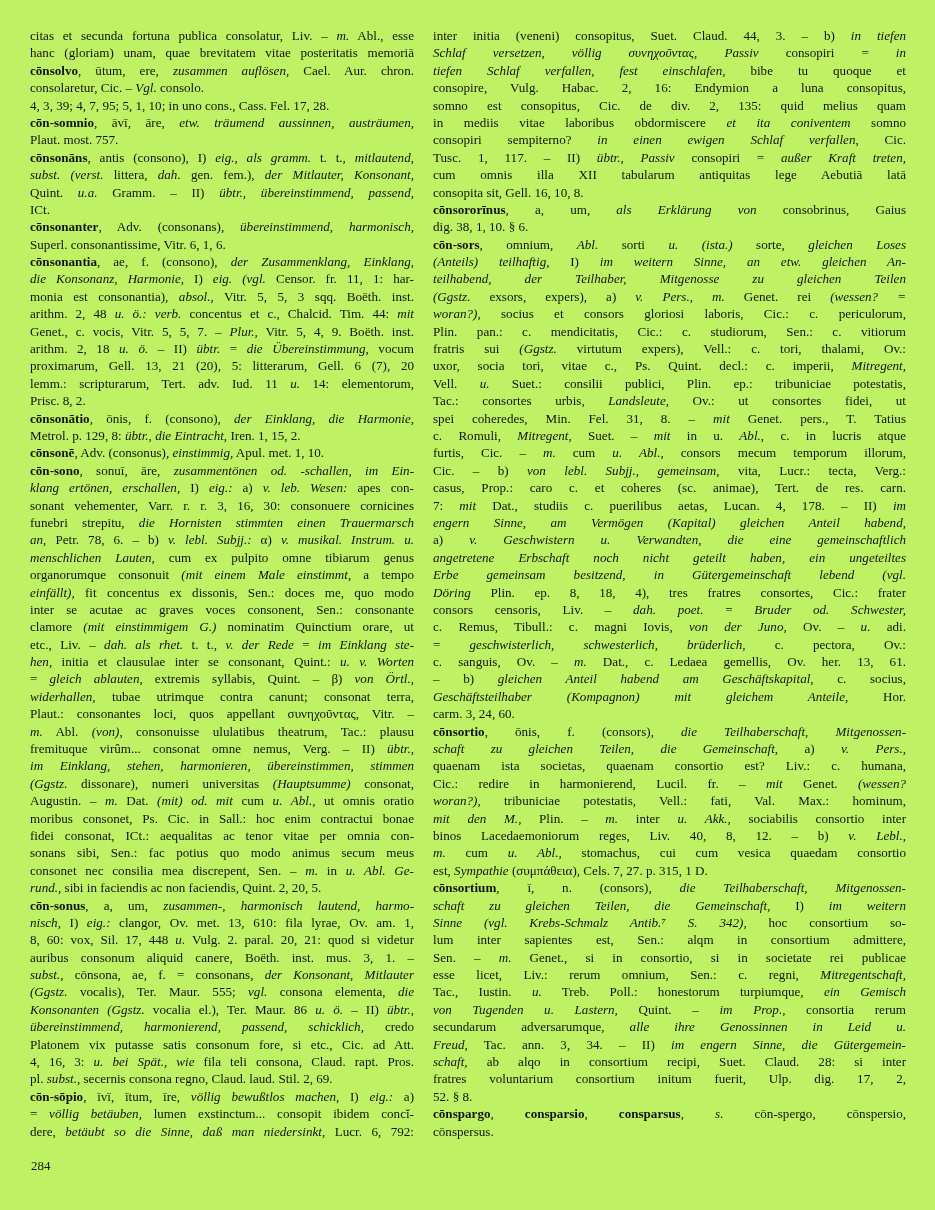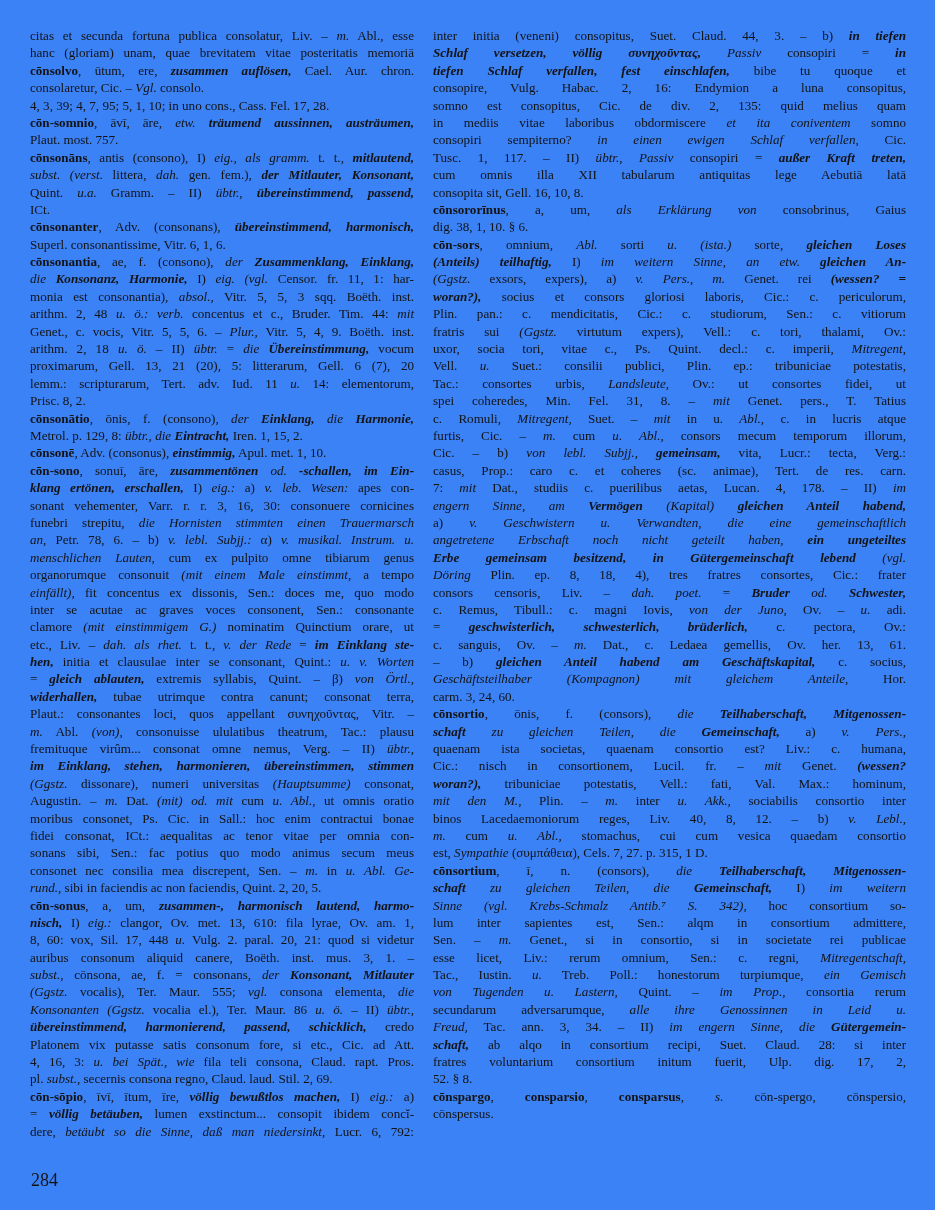--- a/index.html
+++ b/index.html
@@ -6,44 +6,43 @@
   body {
     width: 935px; height: 1210px;
     background: #ffffff;
     font-family: "Liberation Serif", "DejaVu Serif", serif;
     color: #131313;
     overflow: hidden;
   }
   .page {
     position: absolute; left: 0; top: 0;
     width: 935px; height: 1210px;
-    background: #3b82f6;
+    background: #bef264;
   }
   .col {
     position: absolute; top: 27px;
     font-size: 13.1px;
     line-height: 17.4px;
   }
   #col-left  { left: 30px;  width: 384px; }
   #col-right { left: 433px; width: 473px; }
   .ln {
     height: 17.4px;
     text-align: justify;
     text-align-last: justify;
     overflow: visible;
   }
   .ln.end { text-align-last: left; }
   .n  { font-style: normal; font-weight: normal; }
   .i  { font-style: italic; font-weight: normal; }
   .b  { font-style: normal; font-weight: bold; }
-  .bi { font-style: italic; font-weight: bold; }
+  .bi { font-style: italic; font-weight: normal; }
   .pageno {
     position: absolute; left: 31px; top: 1158px;
-    font-size: 18px;
-    margin-top: 12px;
+    font-size: 13px;
   }
 </style>
 </head>
 <body>
 
 <div class="page">
   <div class="col" id="col-left">
       <div class="ln"><span class="n">citas et secunda fortuna publica consolatur, Liv. – </span><span class="i">m.</span><span class="n"> Abl., esse</span></div>
       <div class="ln"><span class="n">hanc (gloriam) unam, quae brevitatem vitae posteritatis memoriā</span></div>
       <div class="ln"><span class="b">cōnsolvo</span><span class="n">, ūtum, ere, </span><span class="bi">zusammen auflösen,</span><span class="n"> Cael. Aur. chron.</span></div>
@@ -53,22 +52,22 @@
       <div class="ln end"><span class="n">Plaut. most. 757.</span></div>
       <div class="ln"><span class="b">cōnsonāns</span><span class="n">, antis (consono), I) </span><span class="i">eig., als gramm.</span><span class="n"> t. t., </span><span class="bi">mitlautend,</span></div>
       <div class="ln"><span class="i">subst. (verst.</span><span class="n"> littera, </span><span class="i">dah.</span><span class="n"> gen. fem.), </span><span class="bi">der Mitlauter, Konsonant,</span></div>
       <div class="ln"><span class="n">Quint. </span><span class="i">u.a.</span><span class="n"> Gramm. – II) </span><span class="i">übtr., </span><span class="bi">übereinstimmend, passend,</span></div>
       <div class="ln end"><span class="n">ICt.</span></div>
       <div class="ln"><span class="b">cōnsonanter</span><span class="n">, Adv. (consonans), </span><span class="bi">übereinstimmend, harmonisch,</span></div>
       <div class="ln end"><span class="n">Superl. consonantissime, Vitr. 6, 1, 6.</span></div>
       <div class="ln"><span class="b">cōnsonantia</span><span class="n">, ae, f. (consono), </span><span class="i">der </span><span class="bi">Zusammenklang, Einklang,</span></div>
       <div class="ln"><span class="i">die </span><span class="bi">Konsonanz, Harmonie,</span><span class="n"> I) </span><span class="i">eig. (vgl.</span><span class="n"> Censor. fr. 11, 1: har-</span></div>
       <div class="ln"><span class="n">monia est consonantia), </span><span class="i">absol.,</span><span class="n"> Vitr. 5, 5, 3 sqq. Boëth. inst.</span></div>
-      <div class="ln"><span class="n">arithm. 2, 48 </span><span class="i">u. ö.: verb.</span><span class="n"> concentus et c., Bruder. Tim. 44: </span><span class="i">mit</span></div>
-      <div class="ln"><span class="n">Genet., c. vocis, Vitr. 5, 5, 6. – </span><span class="i">Plur.,</span><span class="n"> Vitr. 5, 4, 9. Boëth. inst.</span></div>
+      <div class="ln"><span class="n">arithm. 2, 48 </span><span class="i">u. ö.: verb.</span><span class="n"> concentus et c., Chalcid. Tim. 44: </span><span class="i">mit</span></div>
+      <div class="ln"><span class="n">Genet., c. vocis, Vitr. 5, 5, 7. – </span><span class="i">Plur.,</span><span class="n"> Vitr. 5, 4, 9. Boëth. inst.</span></div>
       <div class="ln"><span class="n">arithm. 2, 18 </span><span class="i">u. ö.</span><span class="n"> – II) </span><span class="i">übtr.</span><span class="n"> = </span><span class="i">die </span><span class="bi">Übereinstimmung,</span><span class="n"> vocum</span></div>
       <div class="ln"><span class="n">proximarum, Gell. 13, 21 (20), 5: litterarum, Gell. 6 (7), 20</span></div>
       <div class="ln"><span class="n">lemm.: scripturarum, Tert. adv. Iud. 11 </span><span class="i">u.</span><span class="n"> 14: elementorum,</span></div>
       <div class="ln end"><span class="n">Prisc. 8, 2.</span></div>
       <div class="ln"><span class="b">cōnsonātio</span><span class="n">, ōnis, f. (consono), </span><span class="i">der </span><span class="bi">Einklang,</span><span class="i"> die </span><span class="bi">Harmonie,</span></div>
       <div class="ln end"><span class="n">Metrol. p. 129, 8: </span><span class="i">übtr., die </span><span class="bi">Eintracht,</span><span class="n"> Iren. 1, 15, 2.</span></div>
       <div class="ln end"><span class="b">cōnsonē</span><span class="n">, Adv. (consonus), </span><span class="bi">einstimmig,</span><span class="n"> Apul. met. 1, 10.</span></div>
       <div class="ln"><span class="b">cōn-sono</span><span class="n">, sonuī, āre, </span><span class="bi">zusammentönen </span><span class="i">od.</span><span class="bi"> -schallen, im Ein-</span></div>
       <div class="ln"><span class="bi">klang ertönen, erschallen,</span><span class="n"> I) </span><span class="i">eig.:</span><span class="n"> a) </span><span class="i">v. leb. Wesen:</span><span class="n"> apes con-</span></div>
       <div class="ln"><span class="n">sonant vehementer, Varr. r. r. 3, 16, 30: consonuere cornicines</span></div>
@@ -117,20 +116,21 @@
       <div class="ln"><span class="n">somno est consopitus, Cic. de div. 2, 135: quid melius quam</span></div>
       <div class="ln"><span class="n">in mediis vitae laboribus obdormiscere </span><span class="i">et ita coniventem</span><span class="n"> somno</span></div>
       <div class="ln"><span class="n">consopiri sempiterno? </span><span class="i">in einen ewigen Schlaf verfallen,</span><span class="n"> Cic.</span></div>
       <div class="ln"><span class="n">Tusc. 1, 117. – II) </span><span class="i">übtr., Passiv</span><span class="n"> consopiri = </span><span class="bi">außer Kraft treten,</span></div>
       <div class="ln"><span class="n">cum omnis illa XII tabularum antiquitas lege Aebutiā latā</span></div>
       <div class="ln end"><span class="n">consopita sit, Gell. 16, 10, 8.</span></div>
       <div class="ln"><span class="b">cōnsororīnus</span><span class="n">, a, um, </span><span class="i">als Erklärung von</span><span class="n"> consobrinus, Gaius</span></div>
       <div class="ln end"><span class="n">dig. 38, 1, 10. § 6.</span></div>
       <div class="ln"><span class="b">cōn-sors</span><span class="n">, omnium, </span><span class="i">Abl.</span><span class="n"> sorti </span><span class="i">u. (ista.)</span><span class="n"> sorte, </span><span class="bi">gleichen Loses</span></div>
       <div class="ln"><span class="bi">(Anteils) teilhaftig,</span><span class="n"> I) </span><span class="i">im weitern Sinne, an etw. </span><span class="bi">gleichen An-</span></div>
+      <div class="ln"><span class="bi">teilhabend, </span><span class="i">der </span><span class="bi">Teilhaber, Mitgenosse </span><span class="i">zu gleichen Teilen</span></div>
       <div class="ln"><span class="i">(Ggstz.</span><span class="n"> exsors, expers), a) </span><span class="i">v. Pers., m.</span><span class="n"> Genet. rei </span><span class="bi">(wessen? =</span></div>
       <div class="ln"><span class="bi">woran?),</span><span class="n"> socius et consors gloriosi laboris, Cic.: c. periculorum,</span></div>
       <div class="ln"><span class="n">Plin. pan.: c. mendicitatis, Cic.: c. studiorum, Sen.: c. vitiorum</span></div>
       <div class="ln"><span class="n">fratris sui </span><span class="i">(Ggstz.</span><span class="n"> virtutum expers), Vell.: c. tori, thalami, Ov.:</span></div>
       <div class="ln"><span class="n">uxor, socia tori, vitae c., Ps. Quint. decl.: c. imperii, </span><span class="i">Mitregent,</span></div>
       <div class="ln"><span class="n">Vell. </span><span class="i">u.</span><span class="n"> Suet.: consilii publici, Plin. ep.: tribuniciae potestatis,</span></div>
       <div class="ln"><span class="n">Tac.: consortes urbis, </span><span class="i">Landsleute,</span><span class="n"> Ov.: ut consortes fidei, ut</span></div>
       <div class="ln"><span class="n">spei coheredes, Min. Fel. 31, 8. – </span><span class="i">mit</span><span class="n"> Genet. pers., T. Tatius</span></div>
       <div class="ln"><span class="n">c. Romuli, </span><span class="i">Mitregent,</span><span class="n"> Suet. – </span><span class="i">mit</span><span class="n"> in u. </span><span class="i">Abl.,</span><span class="n"> c. in lucris atque</span></div>
       <div class="ln"><span class="n">furtis, Cic. – </span><span class="i">m.</span><span class="n"> cum </span><span class="i">u. Abl.,</span><span class="n"> consors mecum temporum illorum,</span></div>
@@ -145,21 +145,21 @@
       <div class="ln"><span class="n">consors censoris, Liv. – </span><span class="i">dah. poet.</span><span class="n"> = </span><span class="bi">Bruder</span><span class="i"> od. </span><span class="bi">Schwester,</span></div>
       <div class="ln"><span class="n">c. Remus, Tibull.: c. magni Iovis, </span><span class="i">von der Juno,</span><span class="n"> Ov. – </span><span class="i">u.</span><span class="n"> adi.</span></div>
       <div class="ln"><span class="n">= </span><span class="bi">geschwisterlich, schwesterlich, brüderlich,</span><span class="n"> c. pectora, Ov.:</span></div>
       <div class="ln"><span class="n">c. sanguis, Ov. – </span><span class="i">m.</span><span class="n"> Dat., c. Ledaea gemellis, Ov. her. 13, 61.</span></div>
       <div class="ln"><span class="n">– b) </span><span class="bi">gleichen Anteil habend am Geschäftskapital,</span><span class="n"> c. socius,</span></div>
       <div class="ln"><span class="i">Geschäftsteilhaber (Kompagnon) mit gleichem Anteile,</span><span class="n"> Hor.</span></div>
       <div class="ln end"><span class="n">carm. 3, 24, 60.</span></div>
       <div class="ln"><span class="b">cōnsortio</span><span class="n">, ōnis, f. (consors), </span><span class="i">die </span><span class="bi">Teilhaberschaft, Mitgenossen-</span></div>
       <div class="ln"><span class="bi">schaft </span><span class="i">zu gleichen Teilen, die </span><span class="bi">Gemeinschaft,</span><span class="n"> a) </span><span class="i">v. Pers.,</span></div>
       <div class="ln"><span class="n">quaenam ista societas, quaenam consortio est? Liv.: c. humana,</span></div>
-      <div class="ln"><span class="n">Cic.: nisch in consortionem, Lucil. fr. – </span><span class="i">mit</span><span class="n"> Genet. </span><span class="bi">(wessen?</span></div>
+      <div class="ln"><span class="n">Cic.: redire in harmonierend, Lucil. fr. – </span><span class="i">mit</span><span class="n"> Genet. </span><span class="bi">(wessen?</span></div>
       <div class="ln"><span class="bi">woran?),</span><span class="n"> tribuniciae potestatis, Vell.: fati, Val. Max.: hominum,</span></div>
       <div class="ln"><span class="i">mit den M.,</span><span class="n"> Plin. – </span><span class="i">m.</span><span class="n"> inter </span><span class="i">u. Akk.,</span><span class="n"> sociabilis consortio inter</span></div>
       <div class="ln"><span class="n">binos Lacedaemoniorum reges, Liv. 40, 8, 12. – b) </span><span class="i">v. Lebl.,</span></div>
       <div class="ln"><span class="i">m.</span><span class="n"> cum </span><span class="i">u. Abl.,</span><span class="n"> stomachus, cui cum vesica quaedam consortio</span></div>
       <div class="ln end"><span class="n">est, </span><span class="i">Sympathie</span><span class="n"> (συμπάθεια), Cels. 7, 27. p. 315, 1 D.</span></div>
       <div class="ln"><span class="b">cōnsortium</span><span class="n">, ī, n. (consors), </span><span class="i">die </span><span class="bi">Teilhaberschaft, Mitgenossen-</span></div>
       <div class="ln"><span class="bi">schaft </span><span class="i">zu gleichen Teilen, die </span><span class="bi">Gemeinschaft,</span><span class="n"> I) </span><span class="i">im weitern</span></div>
       <div class="ln"><span class="i">Sinne (vgl. Krebs-Schmalz Antib.⁷ S. 342),</span><span class="n"> hoc consortium so-</span></div>
       <div class="ln"><span class="n">lum inter sapientes est, Sen.: alqm in consortium admittere,</span></div>
       <div class="ln"><span class="n">Sen. – </span><span class="i">m.</span><span class="n"> Genet., si in consortio, si in societate rei publicae</span></div>

